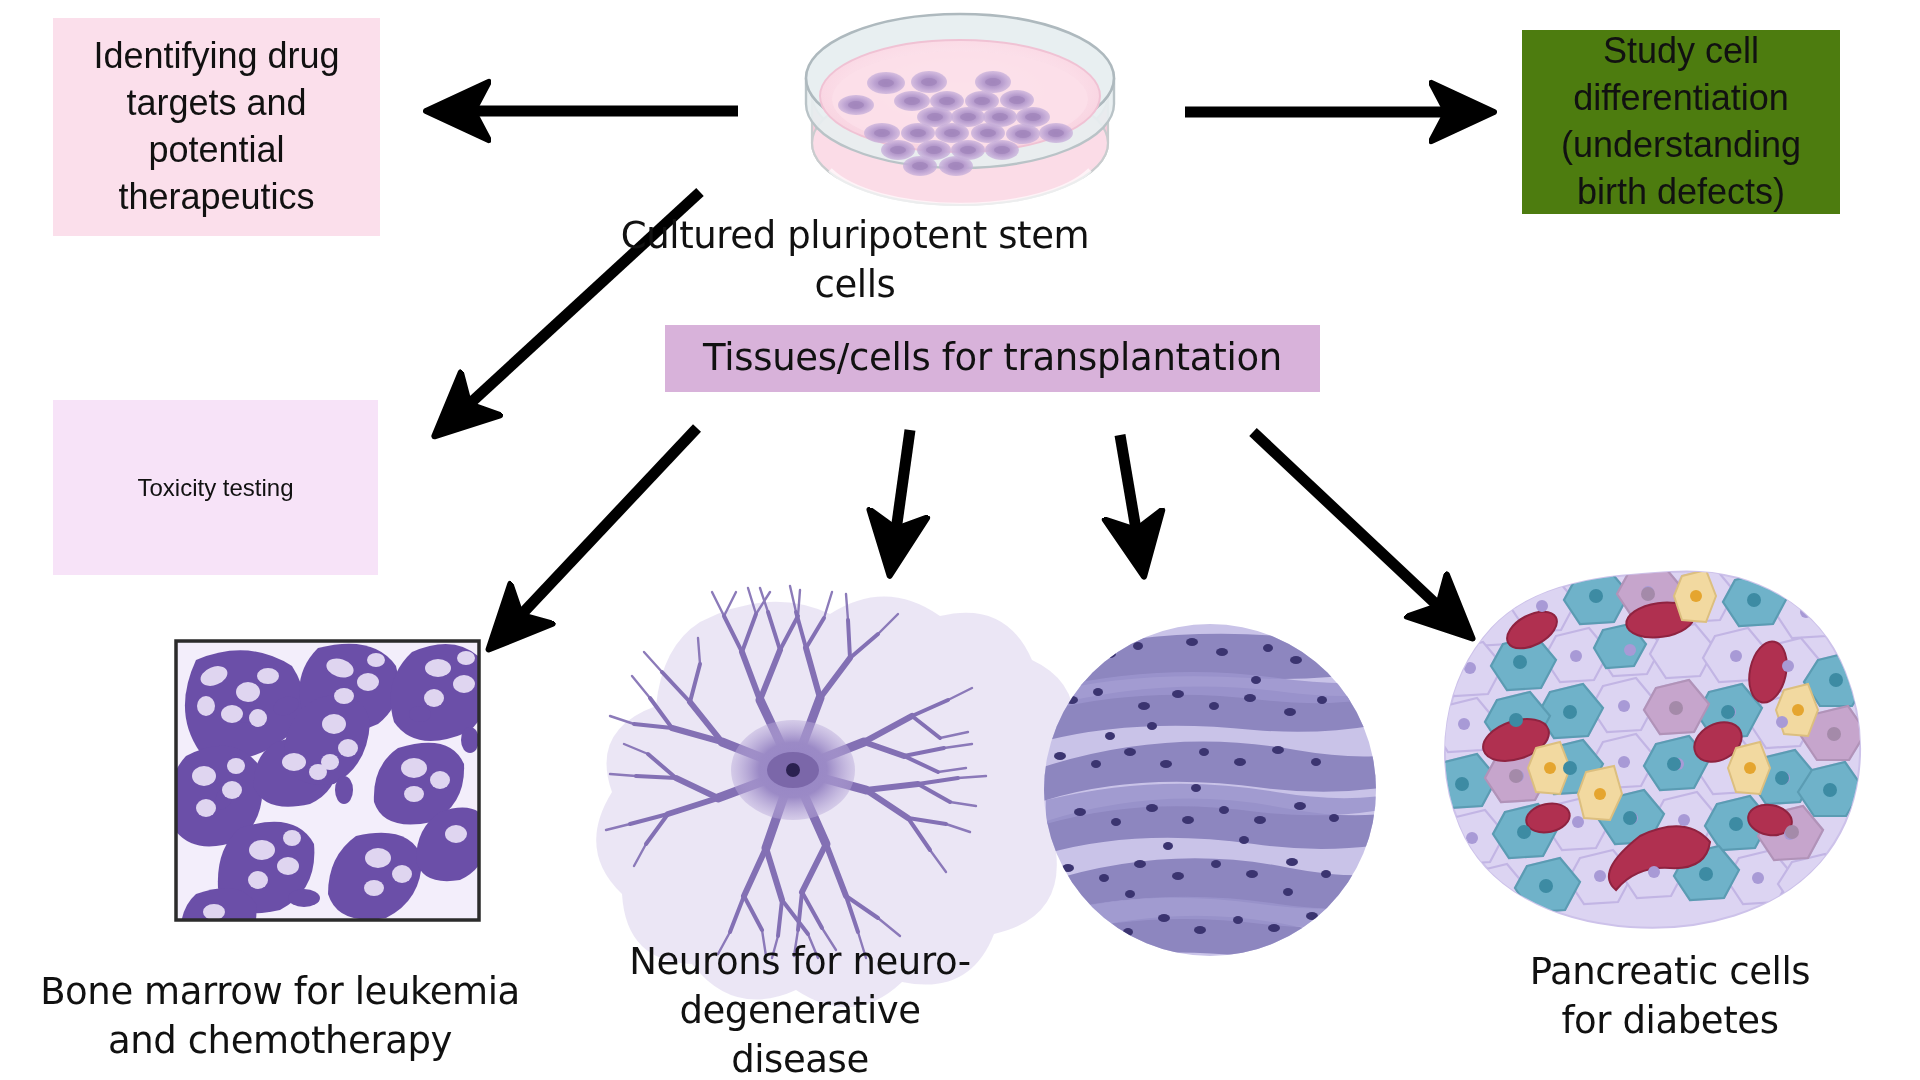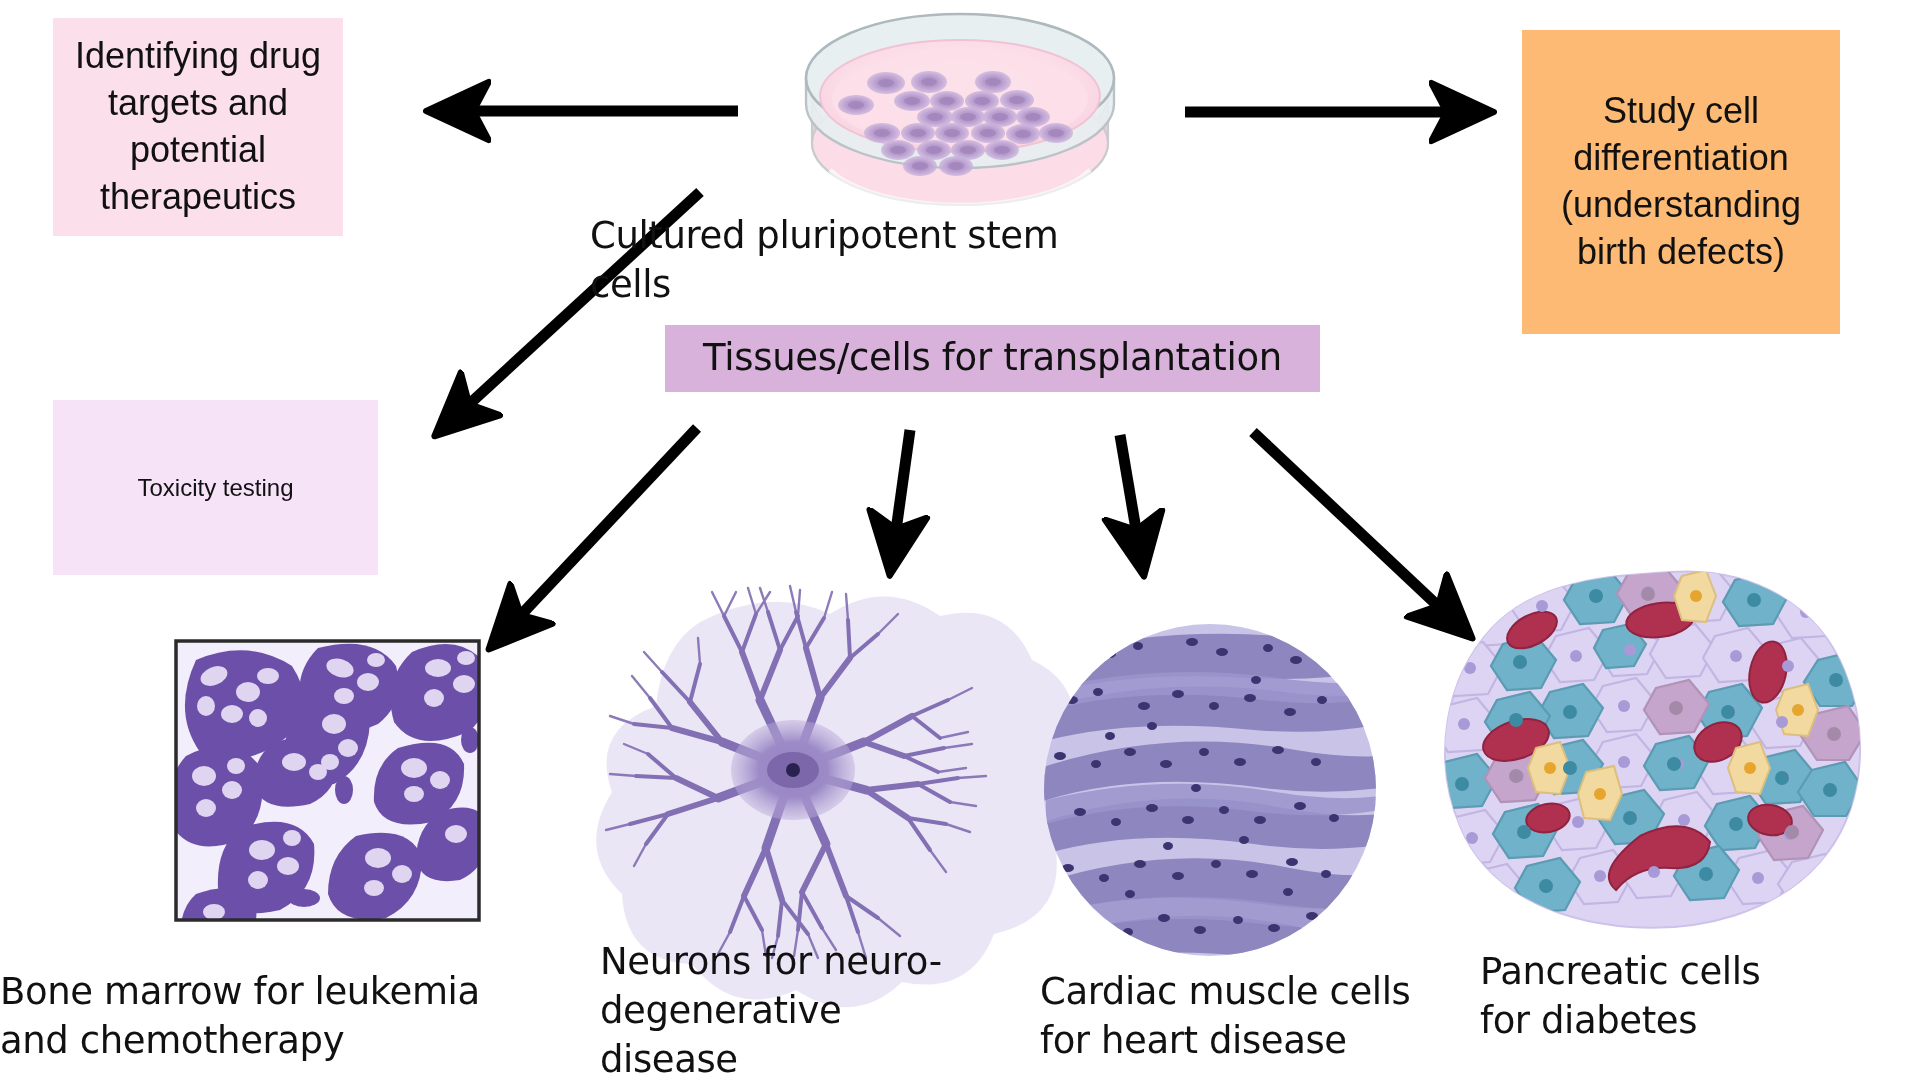--- a/index.html
+++ b/index.html
@@ -17,42 +17,42 @@
     position:absolute;
     display:flex;align-items:center;justify-content:center;
     text-align:center;
     font-family:"Liberation Sans",sans-serif;
     color:#111111;
     line-height:1.30;
     white-space:pre-line;
     box-sizing:border-box;
   }
   #box-drug-targets{
-    left:53px;top:18px;width:290px;height:218px;
+    left:53px;top:18px;width:327px;height:218px;
     background:#fbdfeb;font-size:36px;padding:4px 10px;
   }
   #box-toxicity{
     left:53px;top:400px;width:325px;height:175px;
     background:#f7e3f8;font-size:24px;
   }
   #box-differentiation{
-    left:1522px;top:30px;width:318px;height:304px;
-    background:#fdba74;font-size:36px;padding:20px 6px;
+    left:1522px;top:30px;width:318px;height:184px;
+    background:#4d7c0f;font-size:36px;padding:20px 6px;
   }
   #bar-transplantation{
     left:665px;top:325px;width:655px;height:67px;
     background:#d8b2da;font-size:37px;
     font-family:"DejaVu Sans",sans-serif;
     letter-spacing:-0.3px;
   }
 
   
   .caption{
     position:absolute;
-    text-align:left;
+    text-align:center;
     color:#111111;
     font-family:"DejaVu Sans",sans-serif;
     line-height:1.32;
     white-space:pre-line;
     letter-spacing:-0.4px;
   }
   #label-cultured{left:590px;top:212px;width:530px;font-size:37px;}
   #cap-bone{left:0px;top:968px;width:560px;font-size:37px;}
   #cap-neuron{left:600px;top:938px;width:400px;font-size:37px;}
   #cap-cardiac{left:1040px;top:968px;width:380px;font-size:37px;}
@@ -622,19 +622,17 @@
 
   <div class="appbox" id="bar-transplantation">Tissues/cells for transplantation</div>
 
   <div class="caption" id="cap-bone">Bone marrow for leukemia
 and chemotherapy</div>
 
   <div class="caption" id="cap-neuron">Neurons for  neuro-
 degenerative
 disease</div>
 
-  <div class="caption" id="cap-cardiac">Cardiac muscle cells
-for heart disease</div>
 
   <div class="caption" id="cap-pancreas">Pancreatic cells
 for diabetes</div>
 
 </div>
 
 </body></html>

